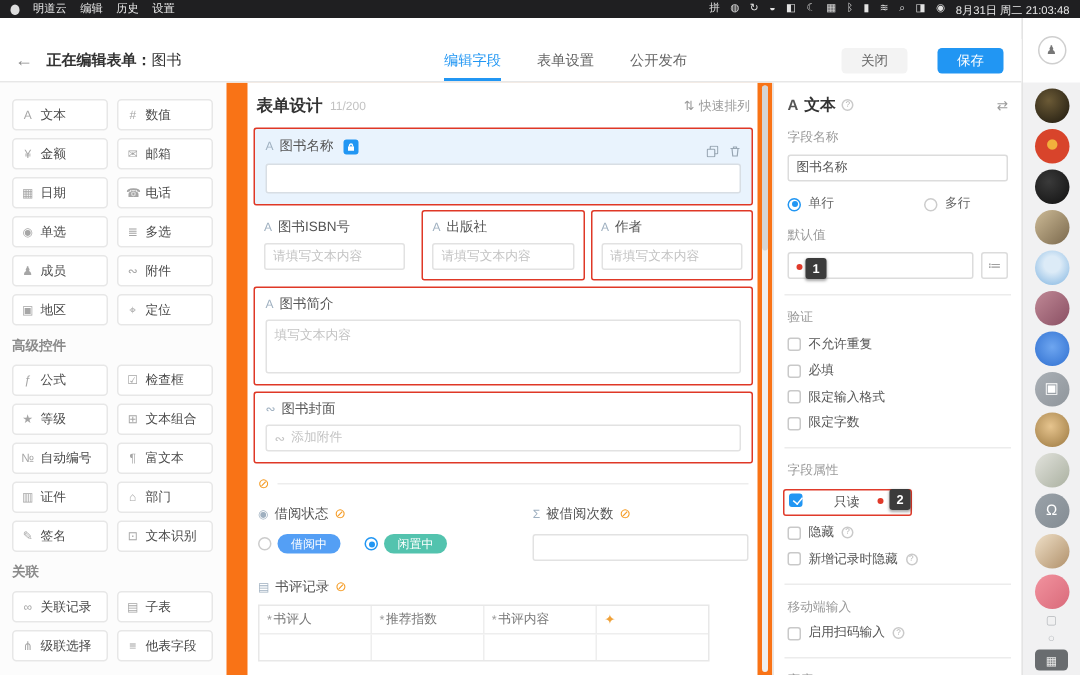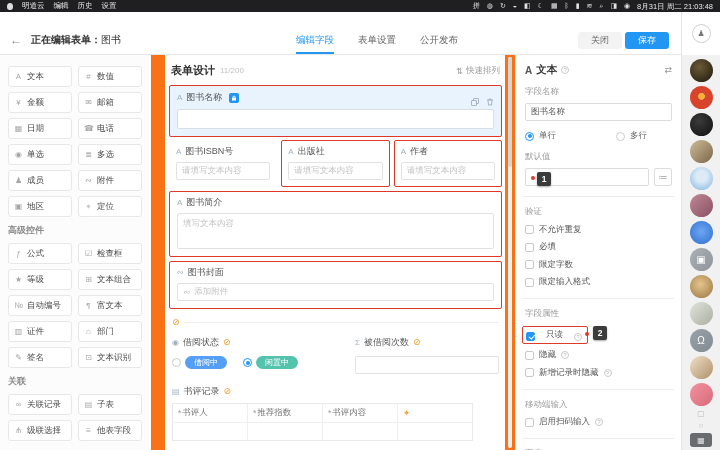--- a/index.html
+++ b/index.html
@@ -23,21 +23,21 @@
 
   
   .apphdr{position:absolute;top:26px;left:0;width:681px;height:29px;background:#fff;border-bottom:1px solid #e7e7e7;display:flex;align-items:center;padding:0 10px;z-index:20}
   .back{color:#8a8a8a;font-size:12px;margin-right:9px;line-height:1}
   .hdr-title{font-size:10px;color:#333;white-space:nowrap}
   .hdr-title .pre{font-weight:bold}
   .tabs{position:absolute;left:296px;top:0;bottom:0;display:flex;gap:24px;align-items:stretch}
   .tab{font-size:9.5px;color:#666;display:flex;align-items:center;position:relative;cursor:default}
   .tab.active{color:#2196f3}
   .tab.active::after{content:"";position:absolute;left:0;right:0;bottom:0;height:2px;background:#2196f3}
-  .hdr-btns{margin-left:auto;display:flex;gap:3px;align-items:flex-start;margin-right:2px}
+  .hdr-btns{margin-left:auto;display:flex;gap:20px;align-items:flex-start;margin-right:2px}
   .btn{font-size:9px;padding:4px 13px;border-radius:3px;line-height:1;white-space:nowrap}
   .btn-close{background:#f3f3f3;color:#666}
   .btn-save{background:#2196f3;color:#fff}
 
   
   .main{position:absolute;top:55px;left:0;width:681px;bottom:0;display:flex;z-index:10}
   .sidebar{width:151px;background:#fcfcfc;padding:5px 8px;overflow:hidden}
   .side-title{font-size:9px;font-weight:bold;color:#8b8b8b;margin-top:7px}
   .side-grid{display:flex;flex-wrap:wrap;gap:5px 6px;margin-top:6px}
   .side-item{width:64px;height:21px;background:#fff;border:1px solid #e7e7e7;border-radius:3px;display:flex;align-items:center;gap:4px;padding:0 5px;font-size:8.5px;color:#4a4a4a;overflow:hidden;white-space:nowrap}
@@ -108,21 +108,21 @@
   .dv-row{display:flex;gap:5px;margin-top:5px;position:relative}
   .dv-input{flex:1;height:18px;border:1px solid #dcdcdc;border-radius:2px;background:#fff}
   .dv-btn{width:18px;height:18px;border:1px solid #dcdcdc;border-radius:2px;color:#a0a0a0;font-size:9px;display:flex;align-items:center;justify-content:center;background:#fff}
   .ann-dot{position:absolute;width:4px;height:4px;background:#e03a2a;border-radius:50%}
   .ann-badge{position:absolute;width:14px;height:14px;background:#3b3b3b;color:#fff;font-size:8.5px;font-weight:bold;display:flex;align-items:center;justify-content:center;border-radius:2px;box-shadow:0 1px 2px rgba(0,0,0,.35);z-index:5}
   .hr{height:1px;background:#ececec;margin:10px -2px 0}
   .cb-row{display:flex;align-items:center;gap:5px;margin-top:5.5px;font-size:8.5px;color:#555;position:relative}
   .cb{width:9px;height:9px;border:1px solid #c9c9c9;border-radius:2px;background:#fff;flex:0 0 auto;position:relative}
   .cb.on{background:#2196f3;border-color:#2196f3}
   .cb.on::after{content:"";position:absolute;left:2.5px;top:0.5px;width:2.5px;height:5px;border:solid #fff;border-width:0 1.3px 1.3px 0;transform:rotate(40deg)}
-  .ro-wrap{display:inline-flex;align-items:flex-end;gap:11px;border:1px solid #e03a2a;border-radius:2px;padding:2px 5px 2px 3px;margin-left:-3px}
+  .ro-wrap{display:inline-flex;align-items:flex-start;gap:21px;border:1px solid #e03a2a;border-radius:2px;padding:2px 5px 2px 3px;margin-left:-3px}
 
   
   .dock{position:absolute;top:12px;right:0;width:39px;bottom:0;background:#f1f1f2;border-left:1px solid #e4e4e4;display:flex;flex-direction:column;align-items:center;z-index:15}
   .dock-top{width:100%;height:43px;background:#fff;display:flex;align-items:center;justify-content:center;flex:0 0 auto}
   .dock-topbtn{width:19px;height:19px;border:1px solid #cfcfcf;border-radius:50%;display:flex;align-items:center;justify-content:center;color:#777;font-size:8px;background:#fff}
   .av{width:23px;height:23px;border-radius:50%;margin-top:4px;display:flex;align-items:center;justify-content:center;color:#fff;font-size:10px;flex:0 0 auto;overflow:hidden}
   .mini{margin-top:4px;color:#b6b9bd;font-size:8px;line-height:1}
   .dock-bottom{margin-top:3px;margin-bottom:3px;width:22px;height:15px;background:#696c6f;border-radius:3px;color:#e8e8e8;font-size:8px;display:flex;align-items:center;justify-content:center}
 </style>
 </head>
@@ -499,25 +499,25 @@
       <div class="cb-row">
             <span class="cb"></span>
             <span>不允许重复</span>
           </div>
           <div class="cb-row">
             <span class="cb"></span>
             <span>必填</span>
           </div>
           <div class="cb-row">
             <span class="cb"></span>
-            <span>限定字数</span>
+            <span>限定输入格式</span>
           </div>
           <div class="cb-row">
             <span class="cb"></span>
-            <span>限定输入格式</span>
+            <span>限定字数</span>
           </div>
         </div>
 
       <div class="hr"></div>
 
       <div class="rp-label">字段属性</div>
       <div class="cb-row">
         <span class="ro-wrap">
           <span class="cb on"></span>
           <span>只读</span>

